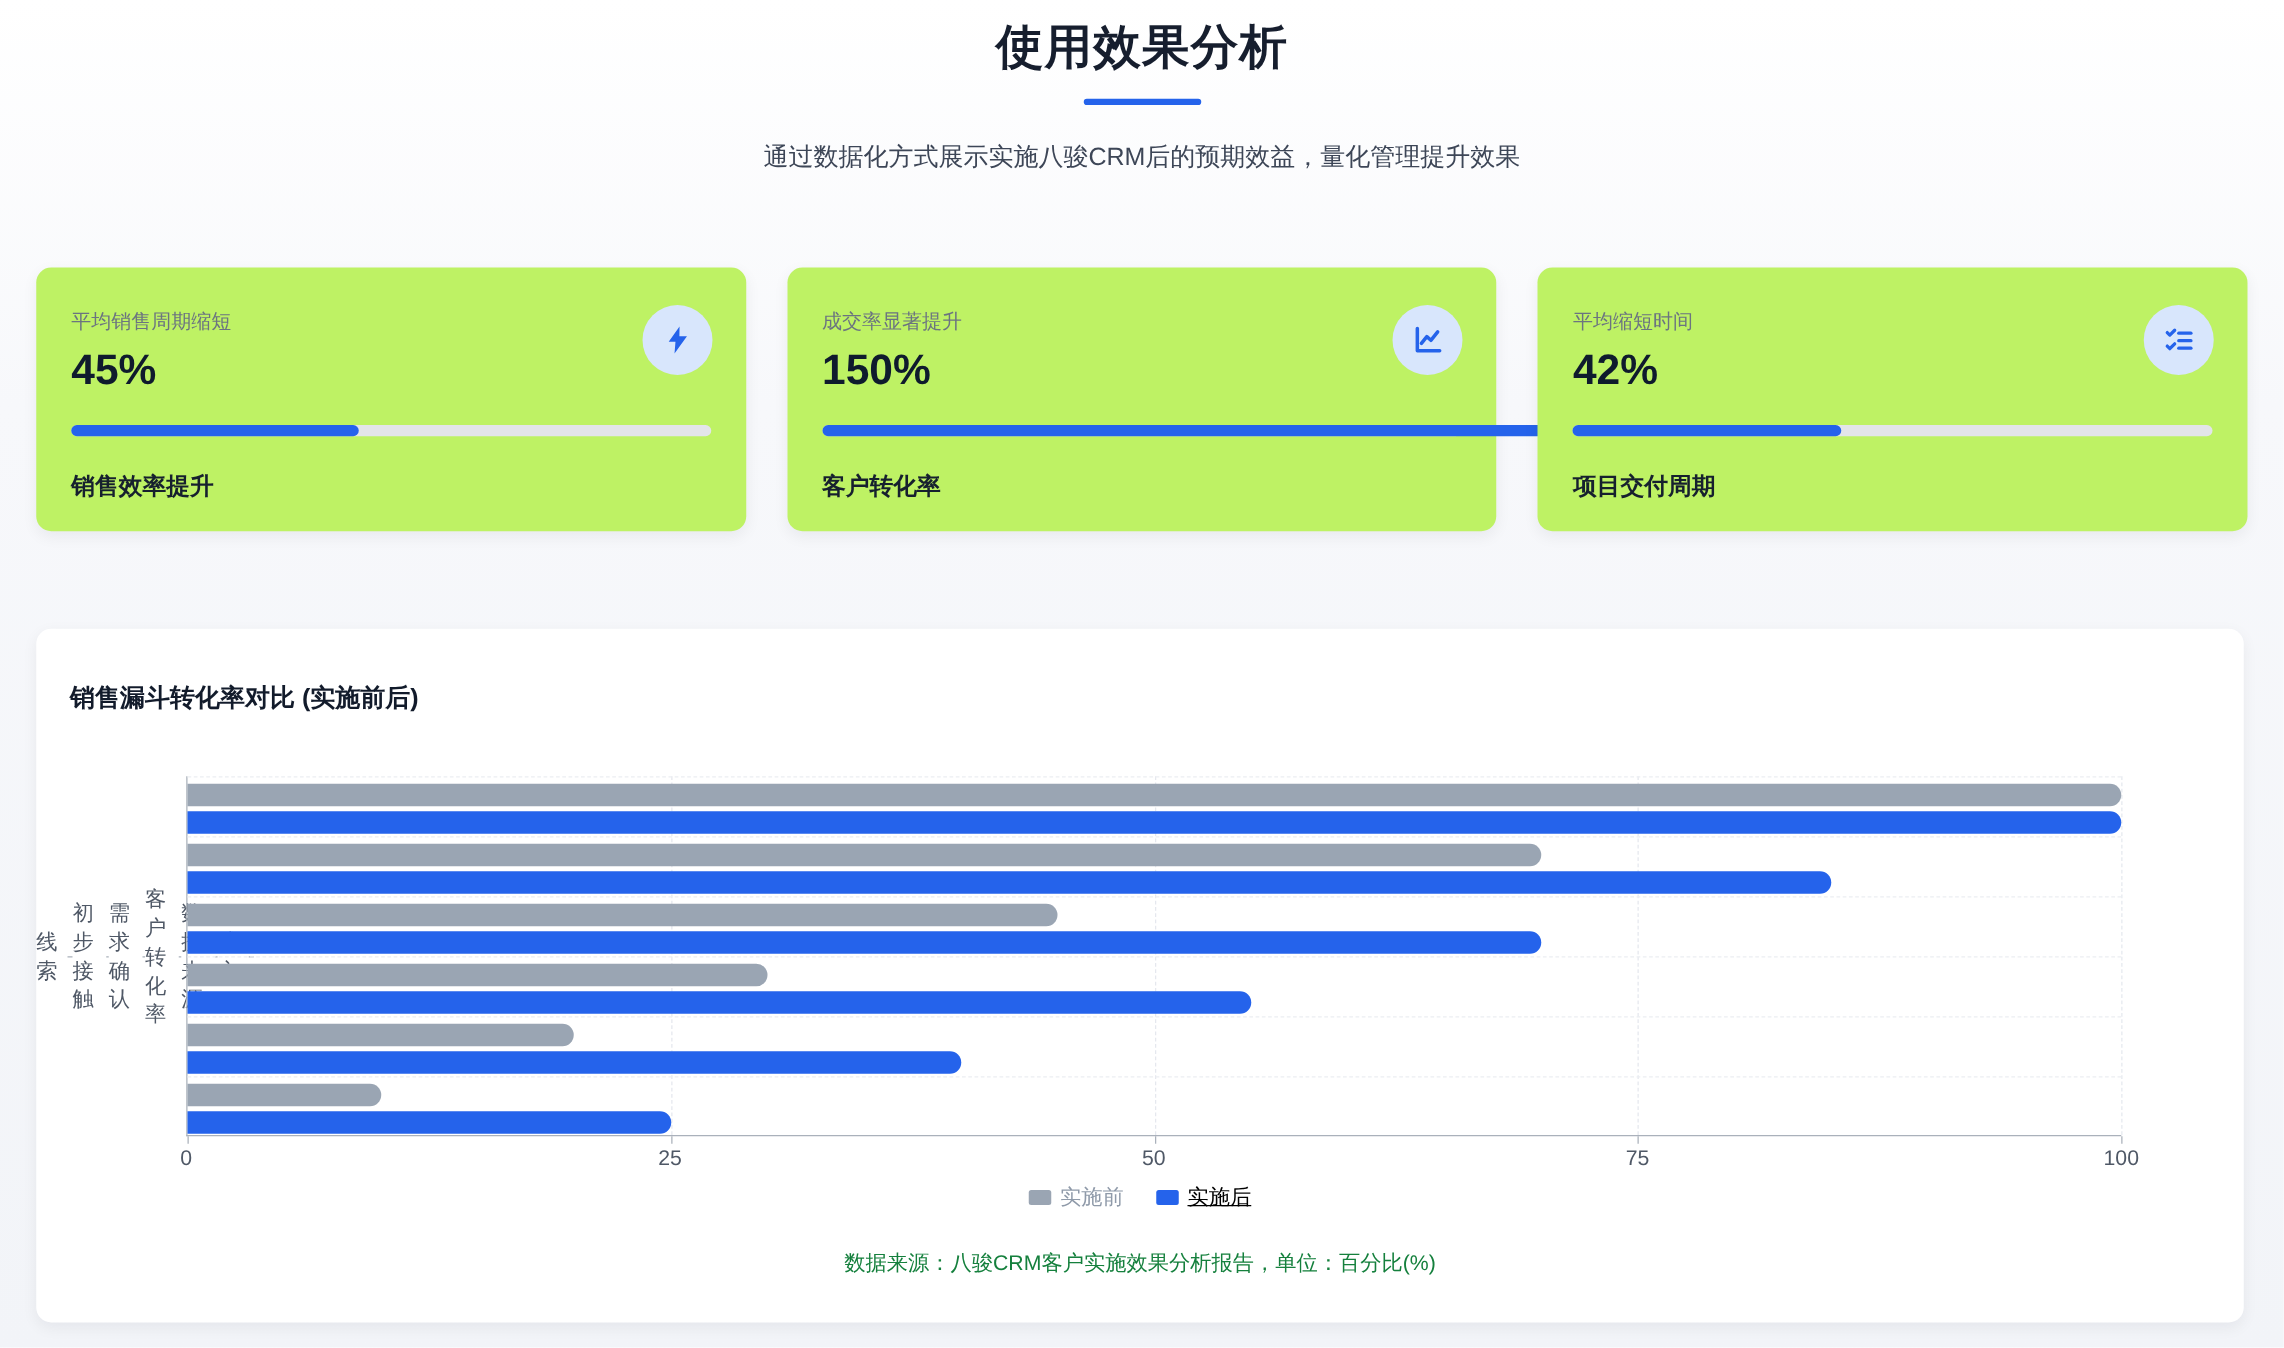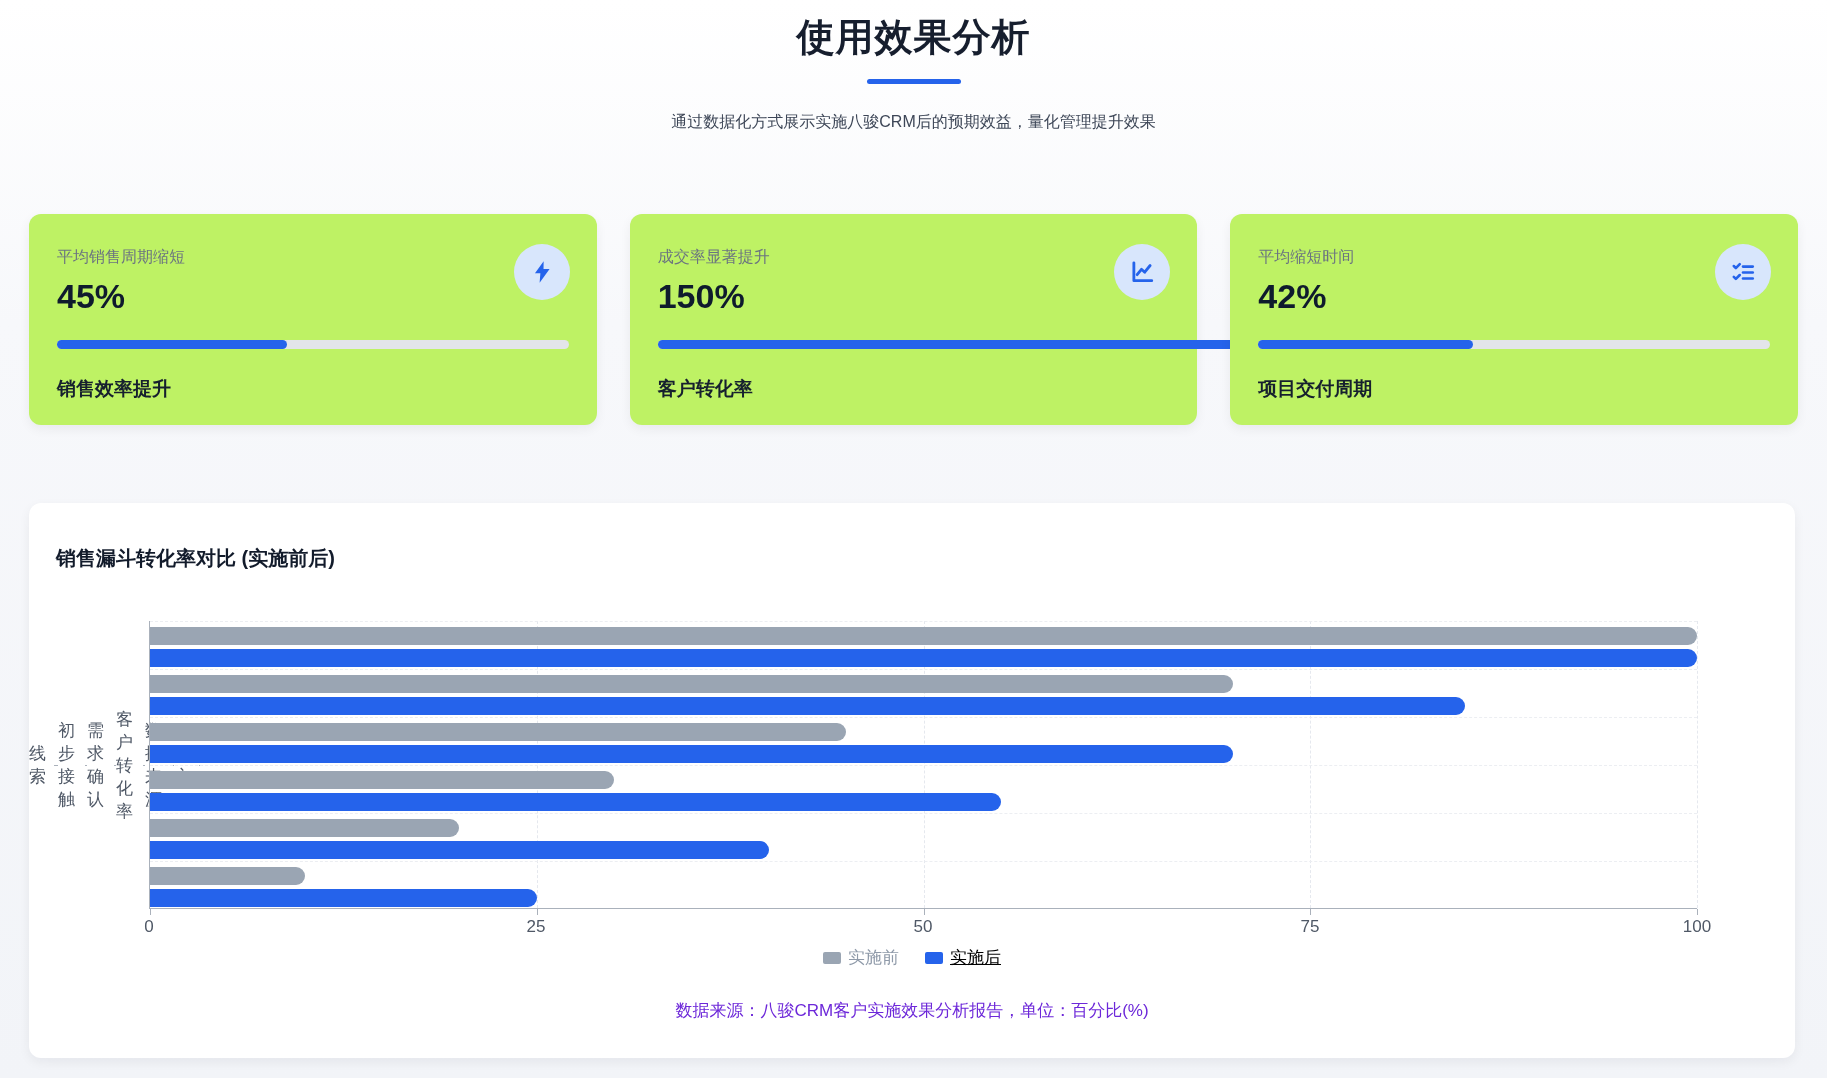--- a/index.html
+++ b/index.html
@@ -8,21 +8,21 @@
     font-family:"Liberation Sans","DejaVu Sans",sans-serif;
     background:linear-gradient(180deg,#ffffff 0%,#f7f8fb 30%,#f2f4f8 100%);
     color:#111a29;
     position:relative;
   }
 
   
   .header { position:absolute; top:0; left:0; right:0; text-align:center; }
   .page-title { font-size:38px; font-weight:bold; color:#161e2e; padding-top:12px; letter-spacing:1px; }
   .title-underline { width:94px; height:5px; background:#2563eb; border-radius:3px; margin:16px auto 0; }
-  .page-subtitle { margin-top:28px; font-size:16px; color:#3d4657; }
+  .page-subtitle { margin-top:28px; font-size:20px; color:#3d4657; }
 
   
   .stats { position:absolute; top:214px; left:29px; right:29px; height:211px; display:flex; gap:33px; }
   .stat-card {
     position:relative; flex:1; background:#bef264; border-radius:12px;
     box-shadow:0 4px 12px rgba(17,24,39,0.06);
     padding:33px 28px 0 28px;
   }
   .stat-label { font-size:16px; color:#6b7480; }
   .stat-value { font-size:34px; font-weight:bold; color:#0f1b2d; margin-top:9px; }
@@ -60,21 +60,21 @@
   .y-tickmark { width:7px; height:1px; background:#aab1bb; margin-left:5px; }
 
   .x-labels { position:absolute; left:120px; top:414px; width:1548px; height:22px; }
   .x-label { position:absolute; transform:translateX(-50%); font-size:17px; color:#4f5866; }
 
   .legend { position:absolute; left:0; right:0; top:443px; display:flex; justify-content:center; gap:26px; align-items:center; }
   .legend-item { display:flex; align-items:center; gap:7px; }
   .legend-swatch { width:18px; height:12px; border-radius:2px; }
   .legend-label { font-size:17px; }
 
-  .chart-footer { position:absolute; left:0; right:0; top:496px; text-align:center; font-size:17px; color:#6d28d9; }
+  .chart-footer { position:absolute; left:0; right:0; top:496px; text-align:center; font-size:17px; color:#15803d; }
 </style>
 </head>
 <body>
 
 <div class="header">
   <div class="page-title">使用效果分析</div>
   <div class="title-underline"></div>
   <div class="page-subtitle">通过数据化方式展示实施八骏CRM后的预期效益，量化管理提升效果</div>
 </div>
 

